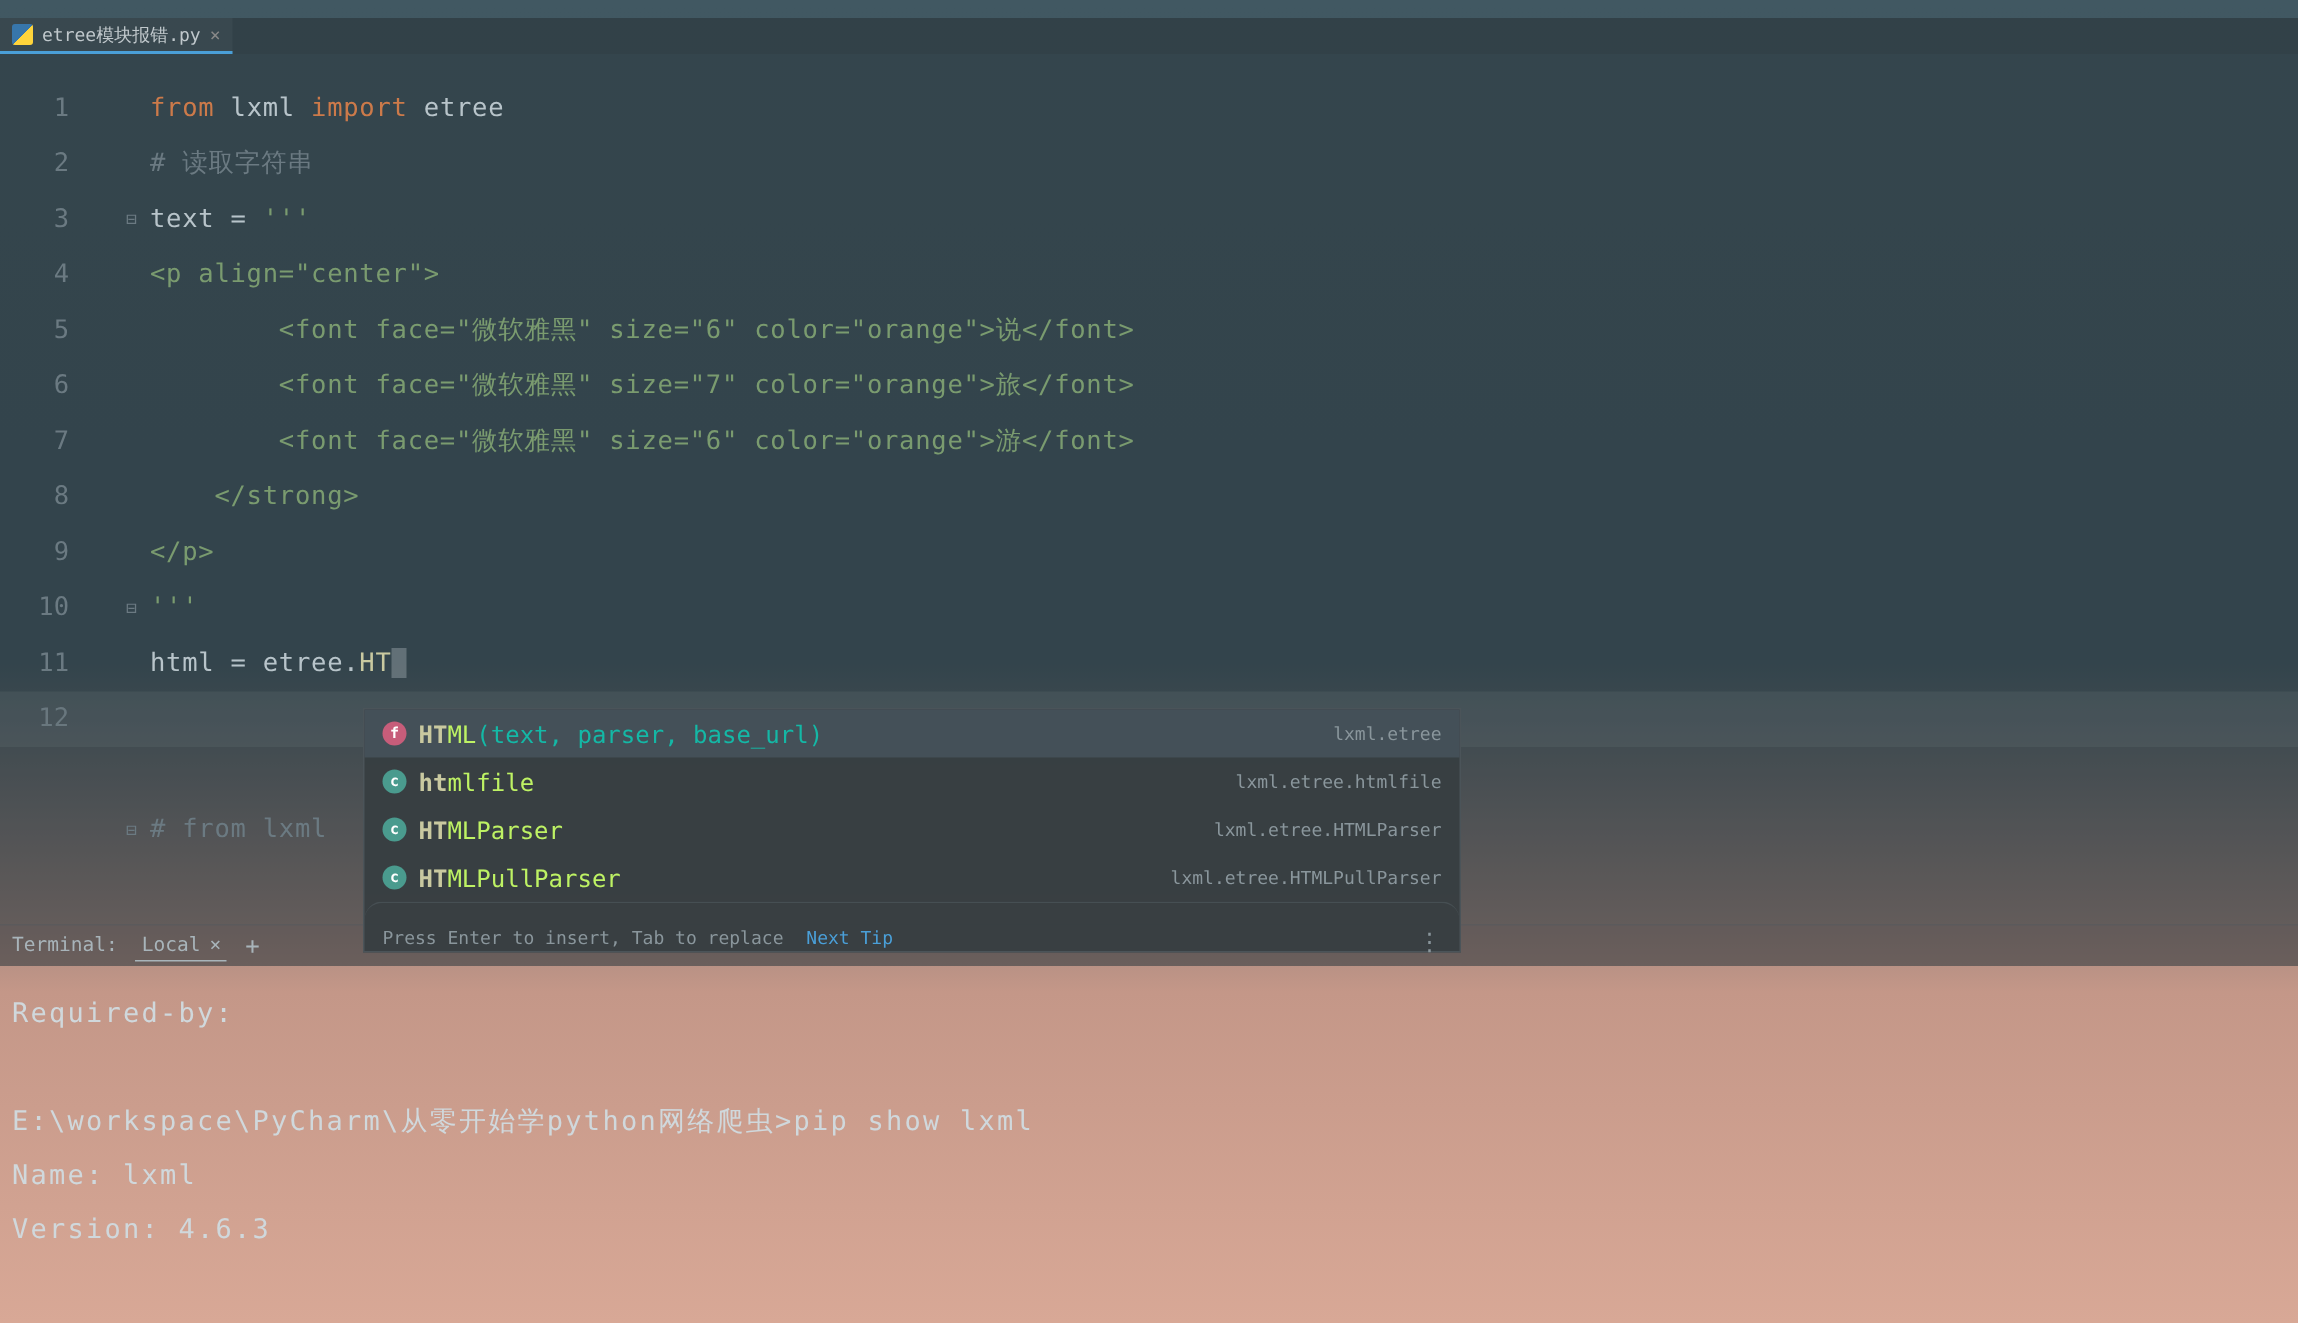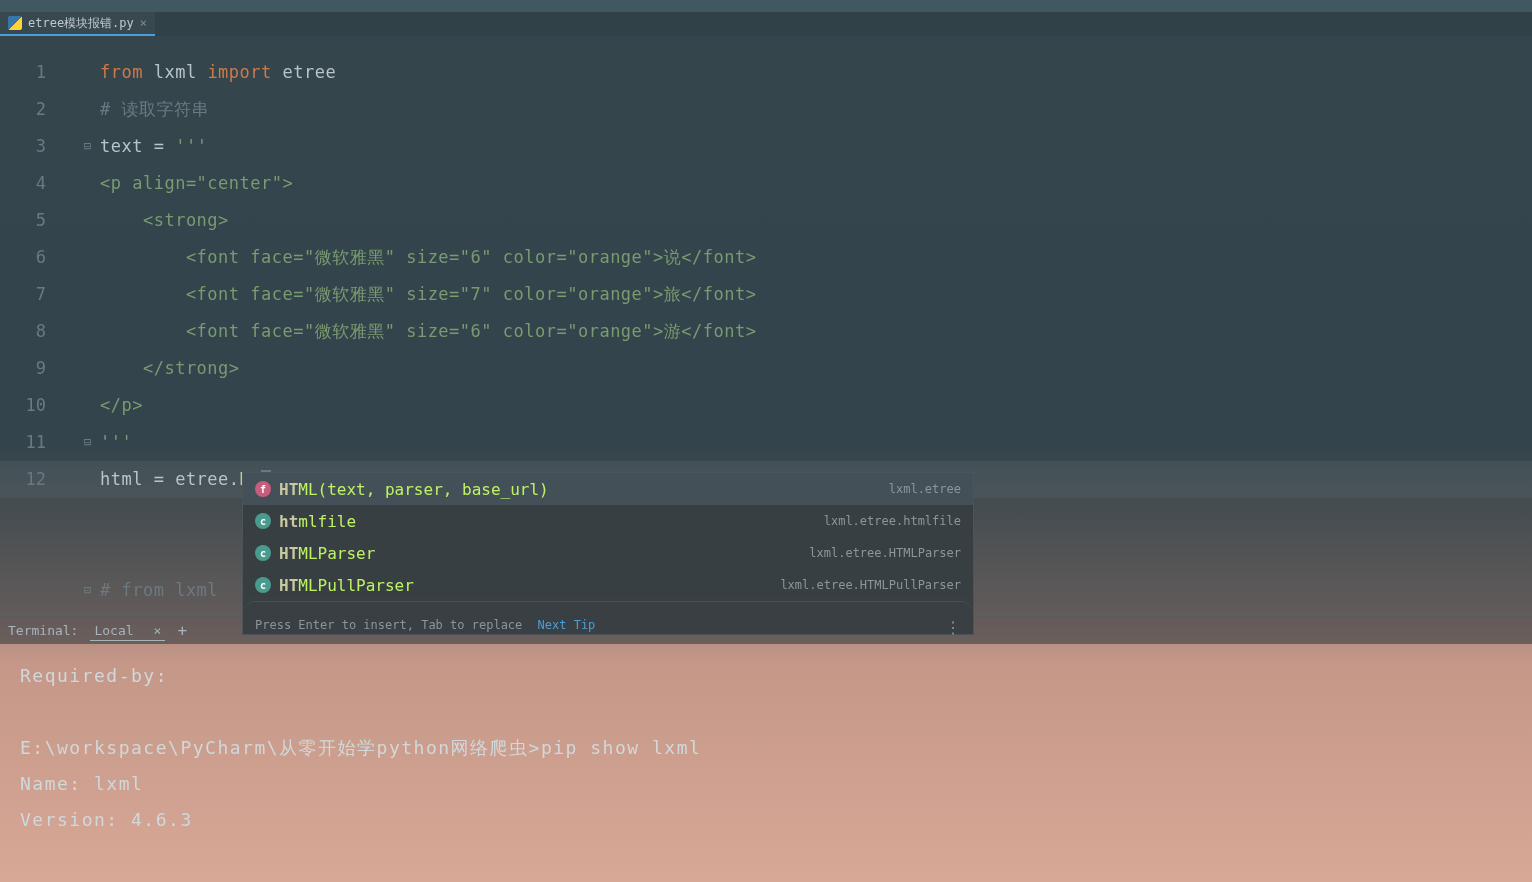--- a/index.html
+++ b/index.html
@@ -128,21 +128,21 @@
   align-items: center;
   justify-content: center;
   font-size: 10px;
   font-weight: bold;
   color: #fff;
 }
 .ac-icon.f { background: #c75d7a; }
 .ac-icon.c { background: #4a9b8e; }
 .ac-match { color: #c9c9a0; font-weight: bold; }
 .ac-name { color: #bef264; }
-.ac-params { color: #bef264; }
+.ac-params { color: #14b8a6; }
 .ac-module { color: #8a969c; font-size: 12px; }
 .ac-footer {
   height: 28px;
   border-top: 1px solid rgba(80, 90, 95, 0.6);
   display: flex;
   align-items: flex-start;
   justify-content: space-between;
   padding: 16px 12px;
   font-size: 12px;
   border-radius: 12px;
@@ -160,27 +160,27 @@
   padding: 0 8px;
   color: #a8b4ba;
   font-size: 13px;
   border-top: 1px solid rgba(80, 90, 95, 0.4);
 }
 .terminal-label { color: #a8b4ba; }
 .terminal-tab {
   border-bottom: 1px solid #a8b4ba;
   padding: 2px 4px;
   display: flex;
-  gap: 20px;
+  gap: 6px;
   align-items: center;
 }
 .terminal-add { font-size: 16px; color: #a8b4ba; }
 
 .terminal-content {
-  padding: 14px 20px;
+  padding: 14px 8px;
   font-size: 18px;
   line-height: 36px;
   color: #d0d8dc;
   font-family: 'Consolas', 'Monaco', monospace;
   letter-spacing: 1.5px;
 }
 .terminal-line { white-space: pre; }
 </style>
 </head>
 <body>
@@ -208,21 +208,20 @@
     <div>10</div>
     <div>11</div>
     <div>12</div>
   </div>
   <div class="code-area">
     <div class="code-content">
       <div class="code-line"><span class="kw">from</span><span> lxml </span><span class="kw">import</span><span> etree</span></div>
       <div class="code-line cmt"># 读取字符串</div>
       <div class="code-line"><span class="fold-marker">⊟</span><span>text = </span><span class="str">'''</span></div>
       <div class="code-line str">&lt;p align="center"&gt;</div>
-      <div class="code-line str">    &lt;strong&gt;</div>
       <div class="code-line str">        &lt;font face="微软雅黑" size="6" color="orange"&gt;说&lt;/font&gt;</div>
       <div class="code-line str">        &lt;font face="微软雅黑" size="7" color="orange"&gt;旅&lt;/font&gt;</div>
       <div class="code-line str">        &lt;font face="微软雅黑" size="6" color="orange"&gt;游&lt;/font&gt;</div>
       <div class="code-line str">    &lt;/strong&gt;</div>
       <div class="code-line str">&lt;/p&gt;</div>
       <div class="code-line str"><span class="fold-marker">⊟</span><span>'''</span></div>
       <div class="code-line"><span>html = etree.</span><span class="func">HT</span><span class="cursor-box"></span></div>
       <div class="code-line">&nbsp;</div>
       <div class="code-line">&nbsp;</div>
       <div class="code-line cmt"><span class="fold-marker">⊟</span><span># from lxml</span></div>

